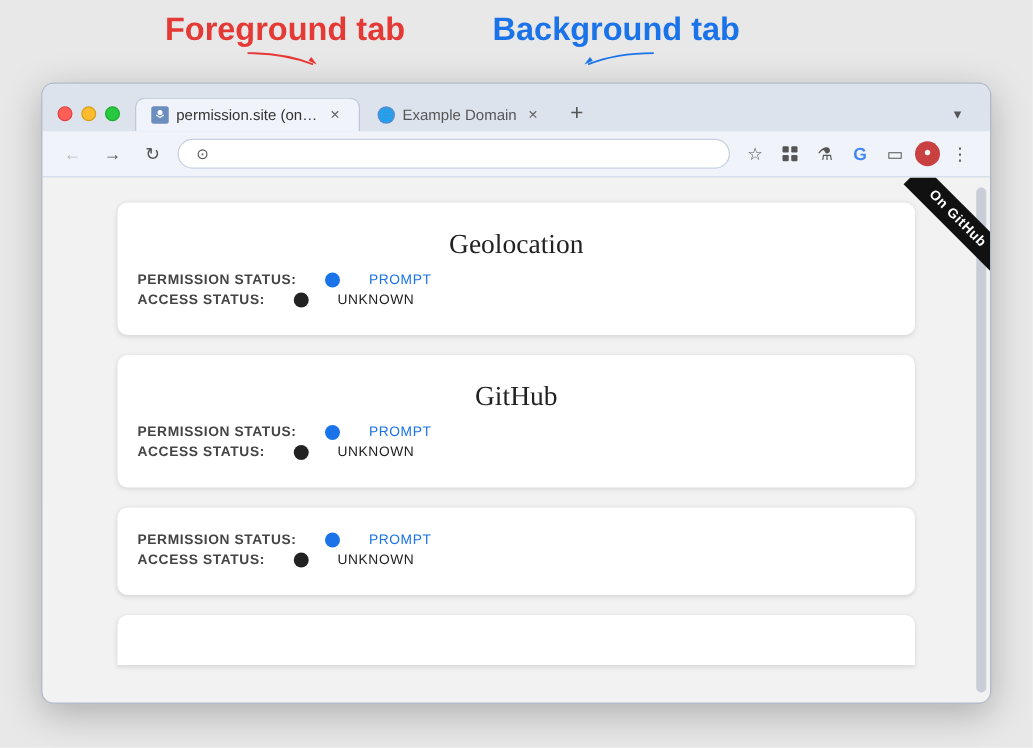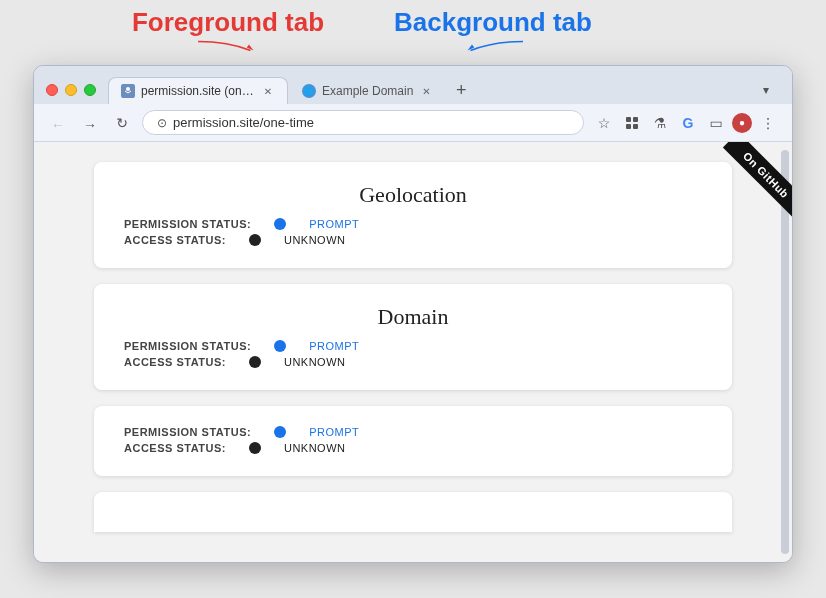--- a/index.html
+++ b/index.html
@@ -300,21 +300,21 @@
       padding: 20px 60px;
       display: flex;
       flex-direction: column;
       gap: 16px;
     }
 
     .permission-card {
       background: white;
       border-radius: 8px;
       box-shadow: 0 1px 4px rgba(0,0,0,0.12);
-      padding: 20px 30px 18px;
+      padding: 20px 16px 18px;
     }
 
     .card-title {
       font-size: 22px;
       font-weight: 400;
       color: #222;
       text-align: center;
       margin-bottom: 10px;
       font-family: Georgia, serif;
     }
@@ -436,21 +436,20 @@
       </div>
     </div>
 
     <div class="nav-bar">
       <div class="nav-btn disabled">←</div>
       <div class="nav-btn">→</div>
       <div class="nav-btn">↻</div>
 
       <div class="address-bar">
         <span class="address-icon">⊙</span>
-        <span class="address-text">permission.site/one-time</span>
       </div>
 
       <div class="nav-icons">
         <div class="nav-icon-btn">☆</div>
         <div class="nav-icon-btn">
           <svg width="16" height="16" viewBox="0 0 16 16">
             <rect x="2" y="2" width="5" height="5" rx="1" fill="#555"></rect>
             <rect x="9" y="2" width="5" height="5" rx="1" fill="#555"></rect>
             <rect x="2" y="9" width="5" height="5" rx="1" fill="#555"></rect>
             <rect x="9" y="9" width="5" height="5" rx="1" fill="#555"></rect>
@@ -482,21 +481,21 @@
             <span class="status-value prompt">PROMPT</span>
           </div>
           <div class="card-status-row">
             <span class="status-label">ACCESS STATUS:</span>
             <span class="status-dot dot-black"></span>
             <span class="status-value">UNKNOWN</span>
           </div>
         </div>
 
         <div class="permission-card">
-          <div class="card-title">Domain</div>
+          <div class="card-title">GitHub</div>
           <div class="card-status-row">
             <span class="status-label">PERMISSION STATUS:</span>
             <span class="status-dot dot-blue"></span>
             <span class="status-value prompt">PROMPT</span>
           </div>
           <div class="card-status-row">
             <span class="status-label">ACCESS STATUS:</span>
             <span class="status-dot dot-black"></span>
             <span class="status-value">UNKNOWN</span>
           </div>

